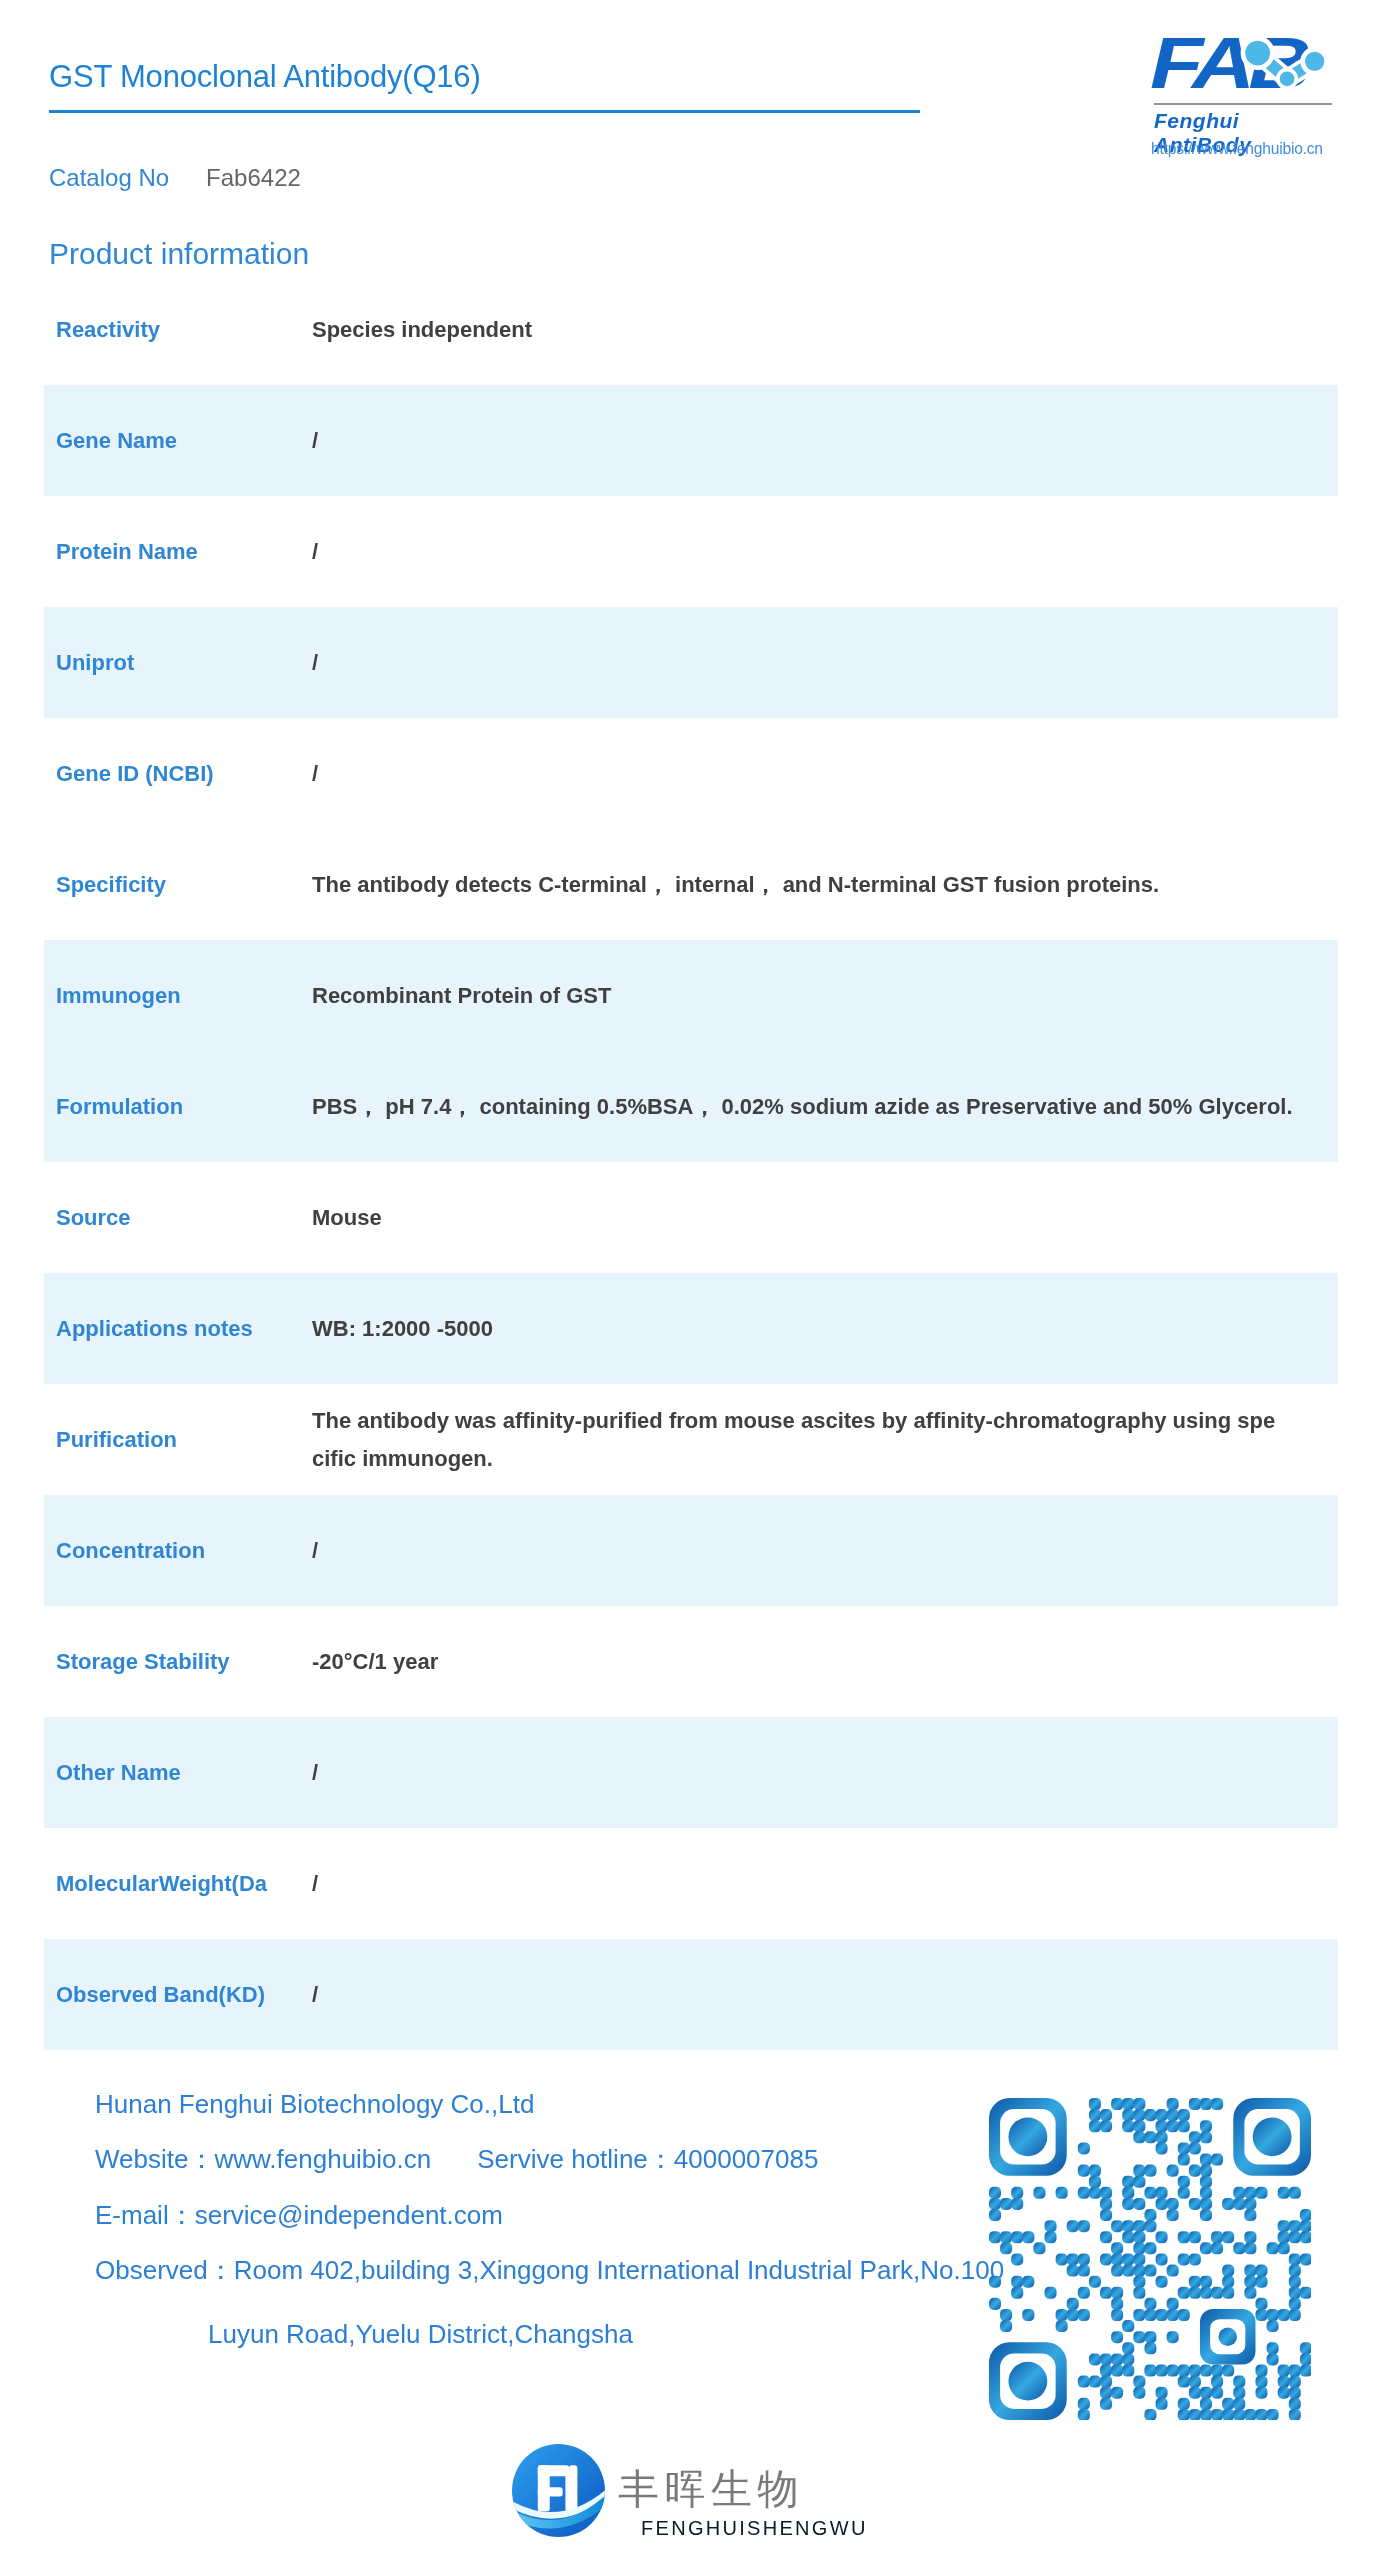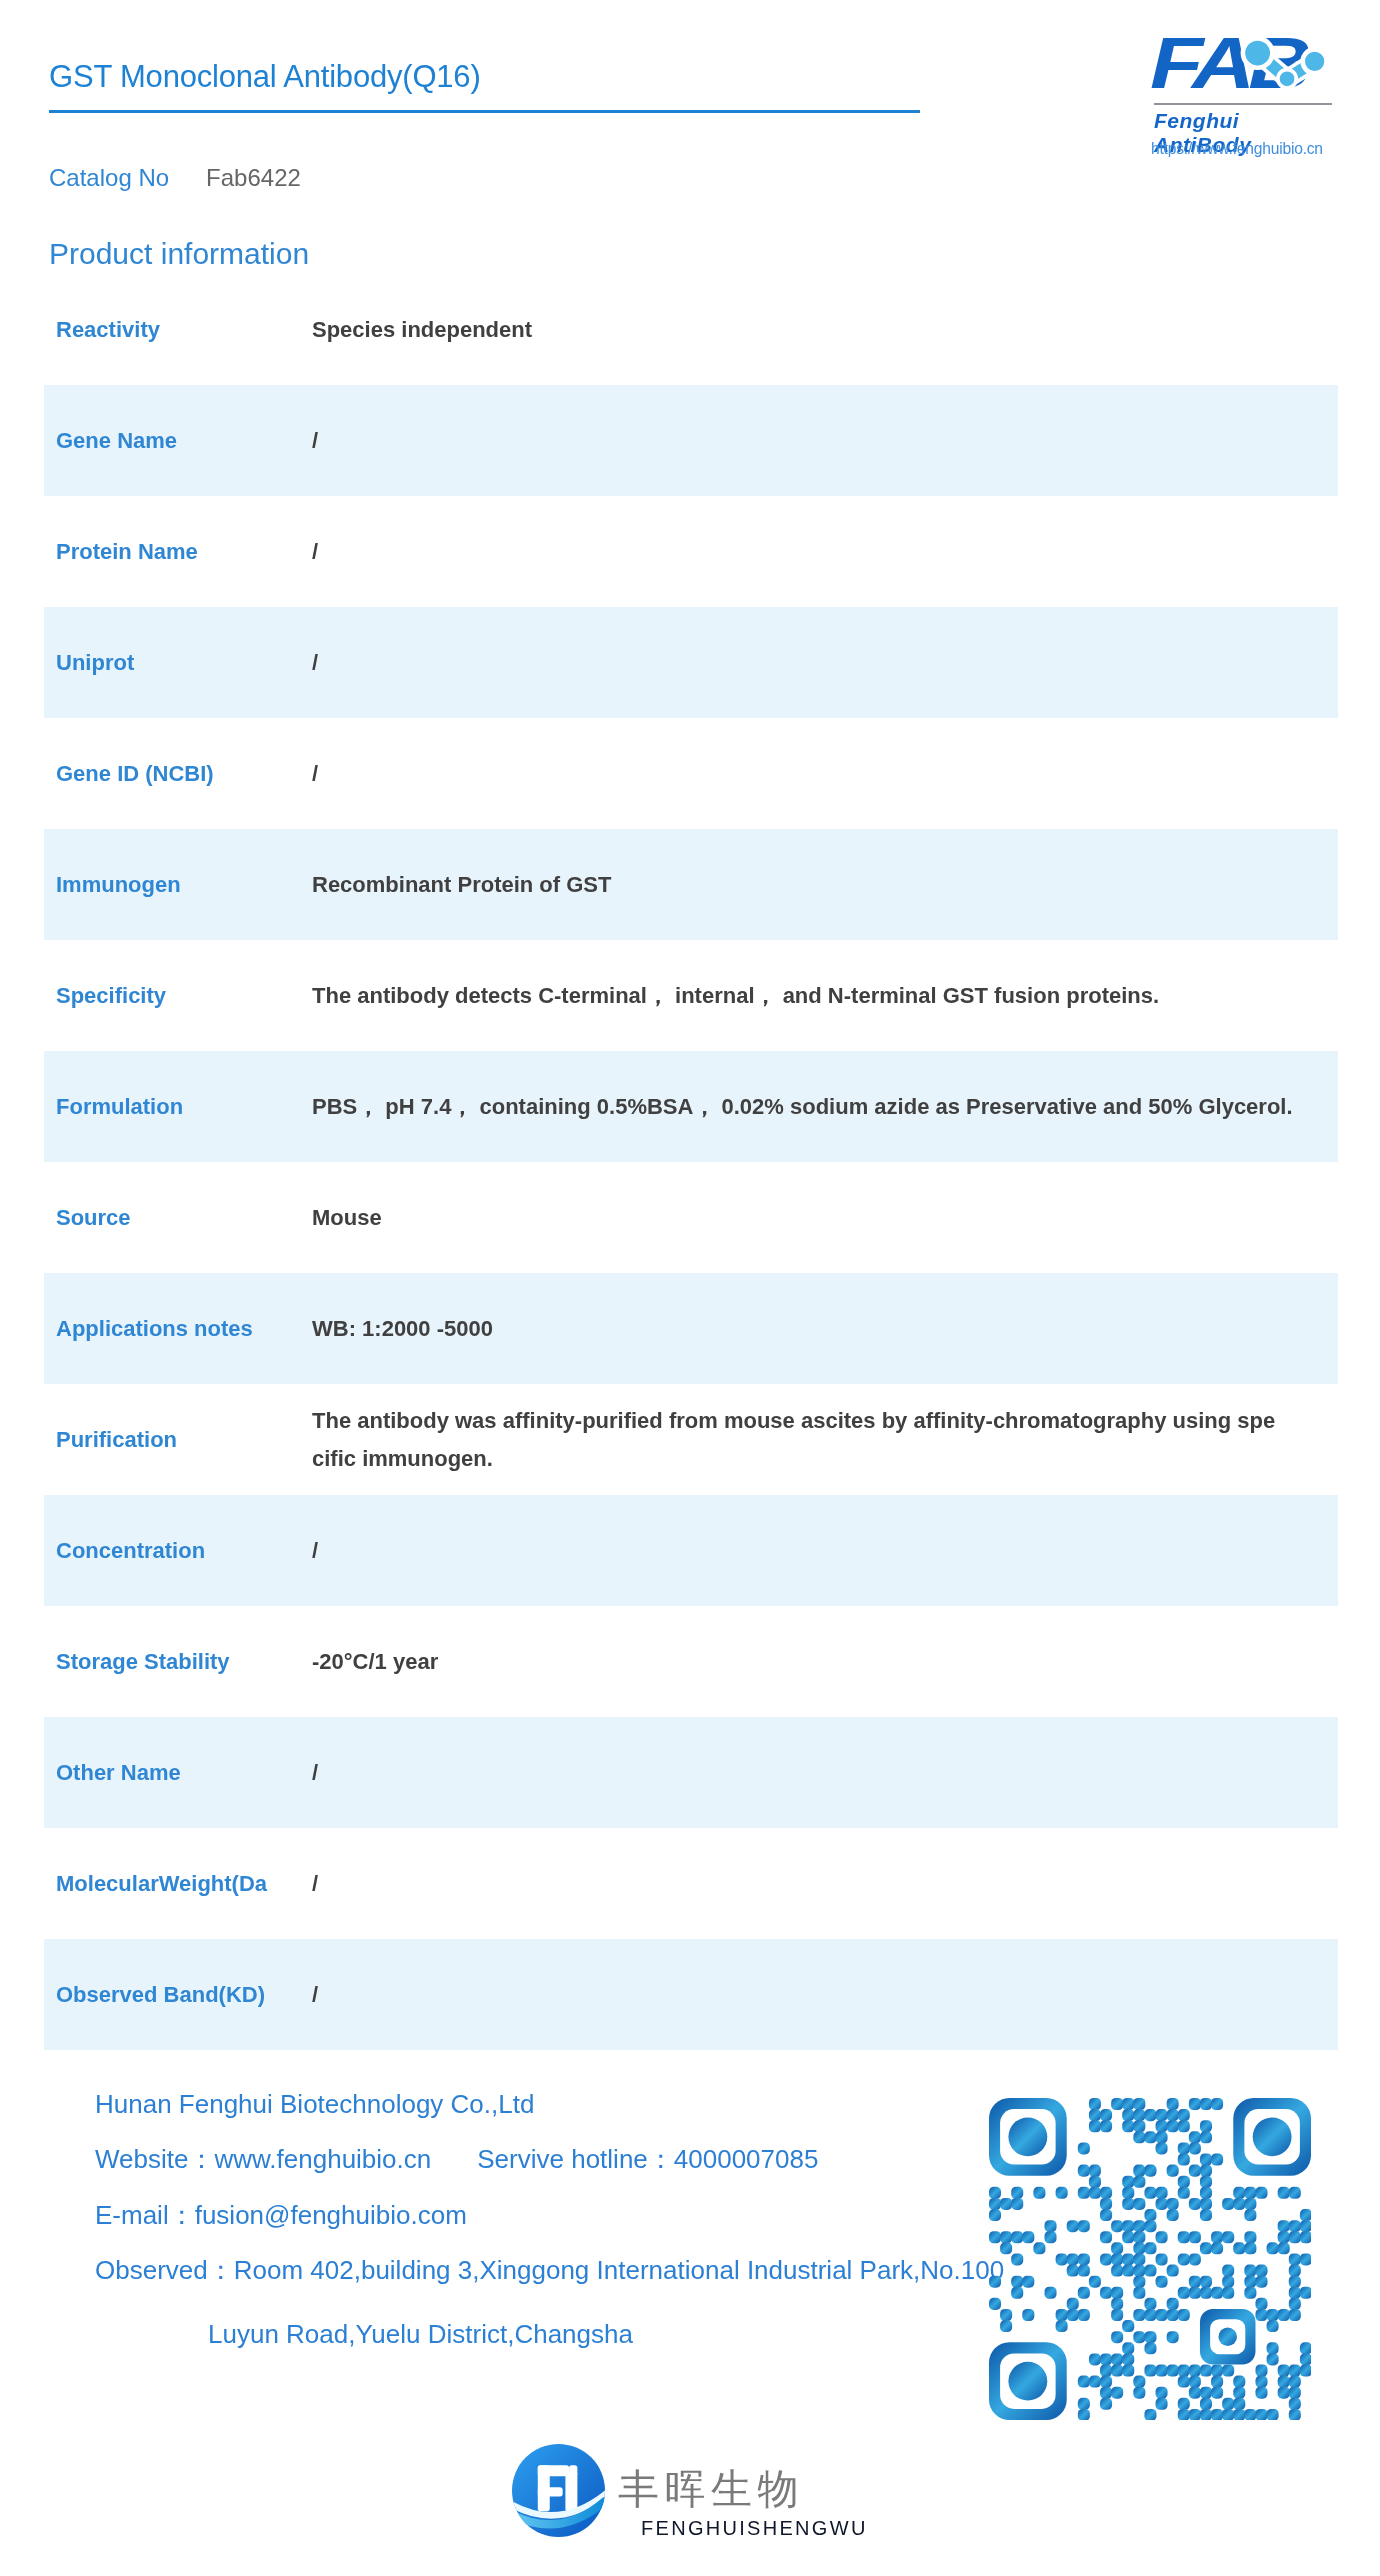--- a/index.html
+++ b/index.html
@@ -128,27 +128,27 @@
       <div class="cell value">/</div>
     </div>
       <div class="row alt">
       <div class="cell label">Uniprot</div>
       <div class="cell value">/</div>
     </div>
       <div class="row">
       <div class="cell label">Gene ID (NCBI)</div>
       <div class="cell value">/</div>
     </div>
+      <div class="row">
+      <div class="cell label">Specificity</div>
+      <div class="cell value">The antibody detects C-terminal， internal， and N-terminal GST fusion proteins.</div>
+    </div>
       <div class="row alt">
       <div class="cell label">Immunogen</div>
       <div class="cell value">Recombinant Protein of GST</div>
-    </div>
-      <div class="row">
-      <div class="cell label">Specificity</div>
-      <div class="cell value">The antibody detects C-terminal， internal， and N-terminal GST fusion proteins.</div>
     </div>
       <div class="row alt">
       <div class="cell label">Formulation</div>
       <div class="cell value">PBS， pH 7.4， containing 0.5%BSA， 0.02% sodium azide as Preservative and 50% Glycerol.</div>
     </div>
       <div class="row">
       <div class="cell label">Source</div>
       <div class="cell value">Mouse</div>
     </div>
       <div class="row alt">
@@ -182,21 +182,21 @@
     </div>
     </div>
 
   <div class="footer-line f-company">Hunan Fenghui Biotechnology Co.,Ltd</div>
 
   <div class="footer-line f-contact">
     <span>Website：</span><span>www.fenghuibio.cn</span><span class="hotline-group">Servive hotline：</span><span>4000007085</span>
   </div>
 
   <div class="footer-line f-email">
-    <span>E-mail：</span><span>fusion@fenghuibio.com</span>
+    <span>E-mail：</span><span>service@independent.com</span>
   </div>
 
   <div class="footer-line f-address">
     <span>Observed：</span><span>Room 402,building 3,Xinggong International Industrial Park,No.100</span>
   </div>
 
   <div class="footer-line f-address2">Luyun Road,Yuelu District,Changsha</div>
 
   <svg class="qr" id="qr" viewBox="0 0 348 348">
       <defs>

